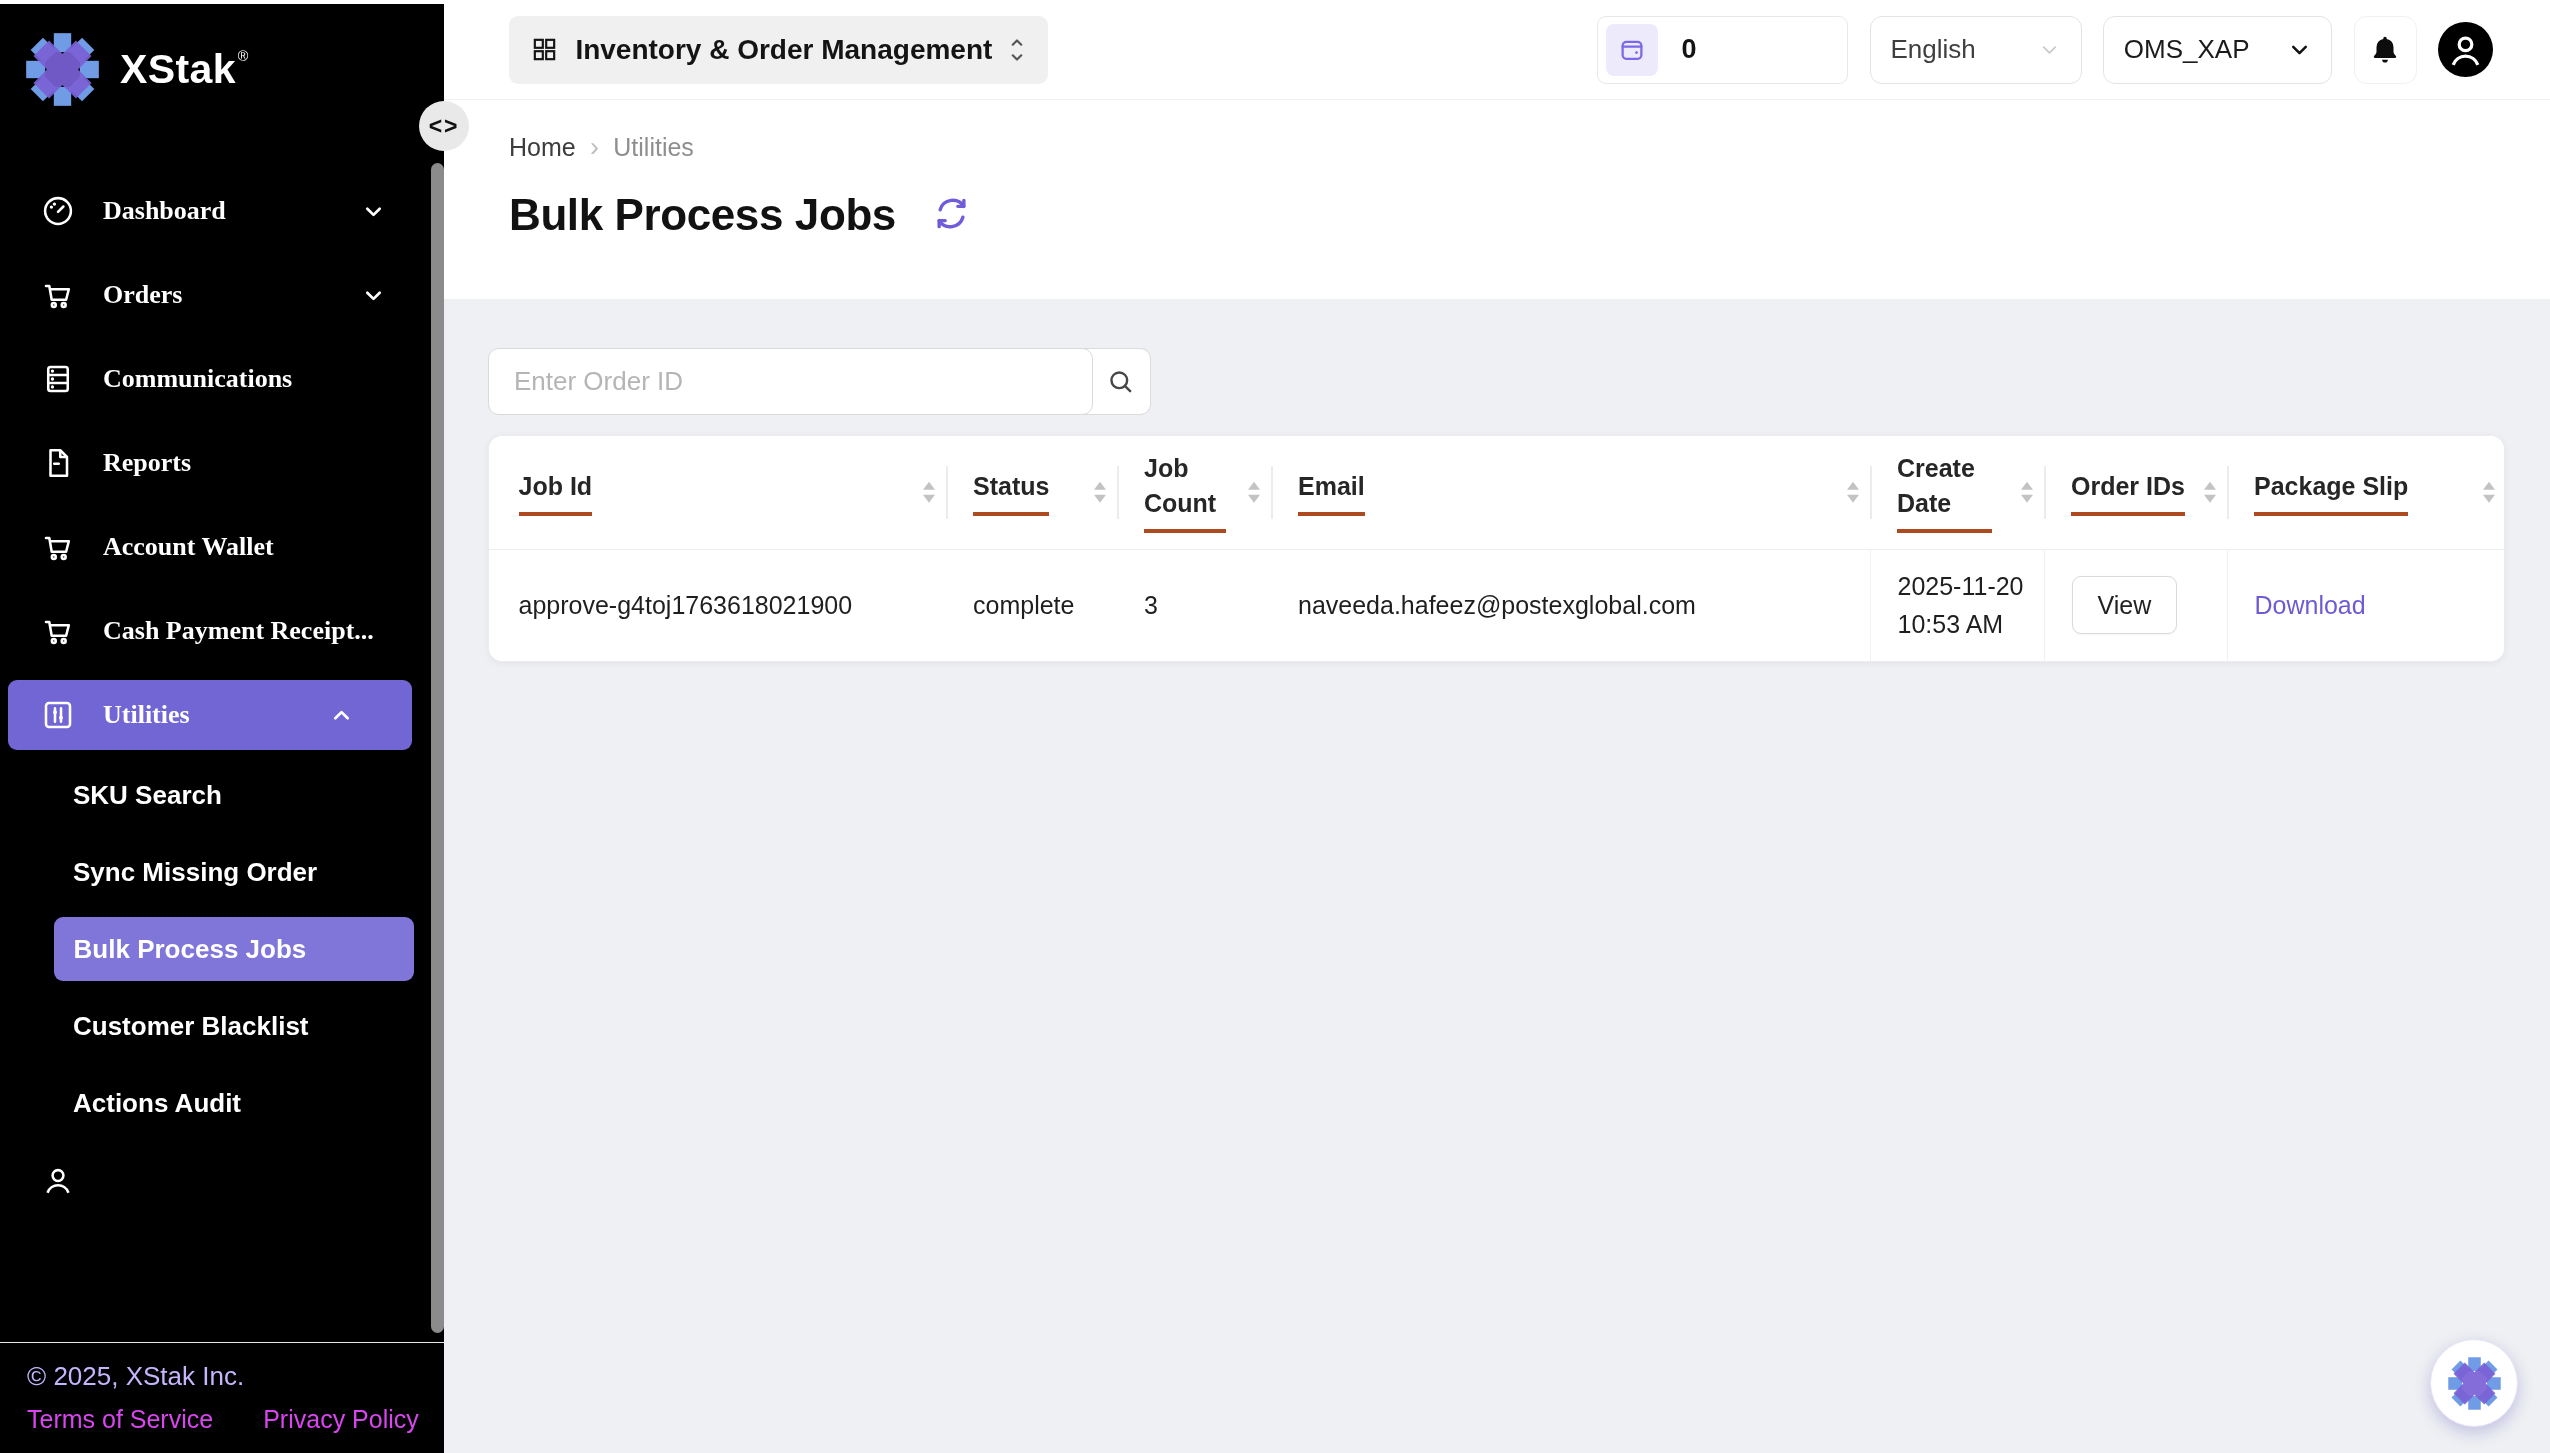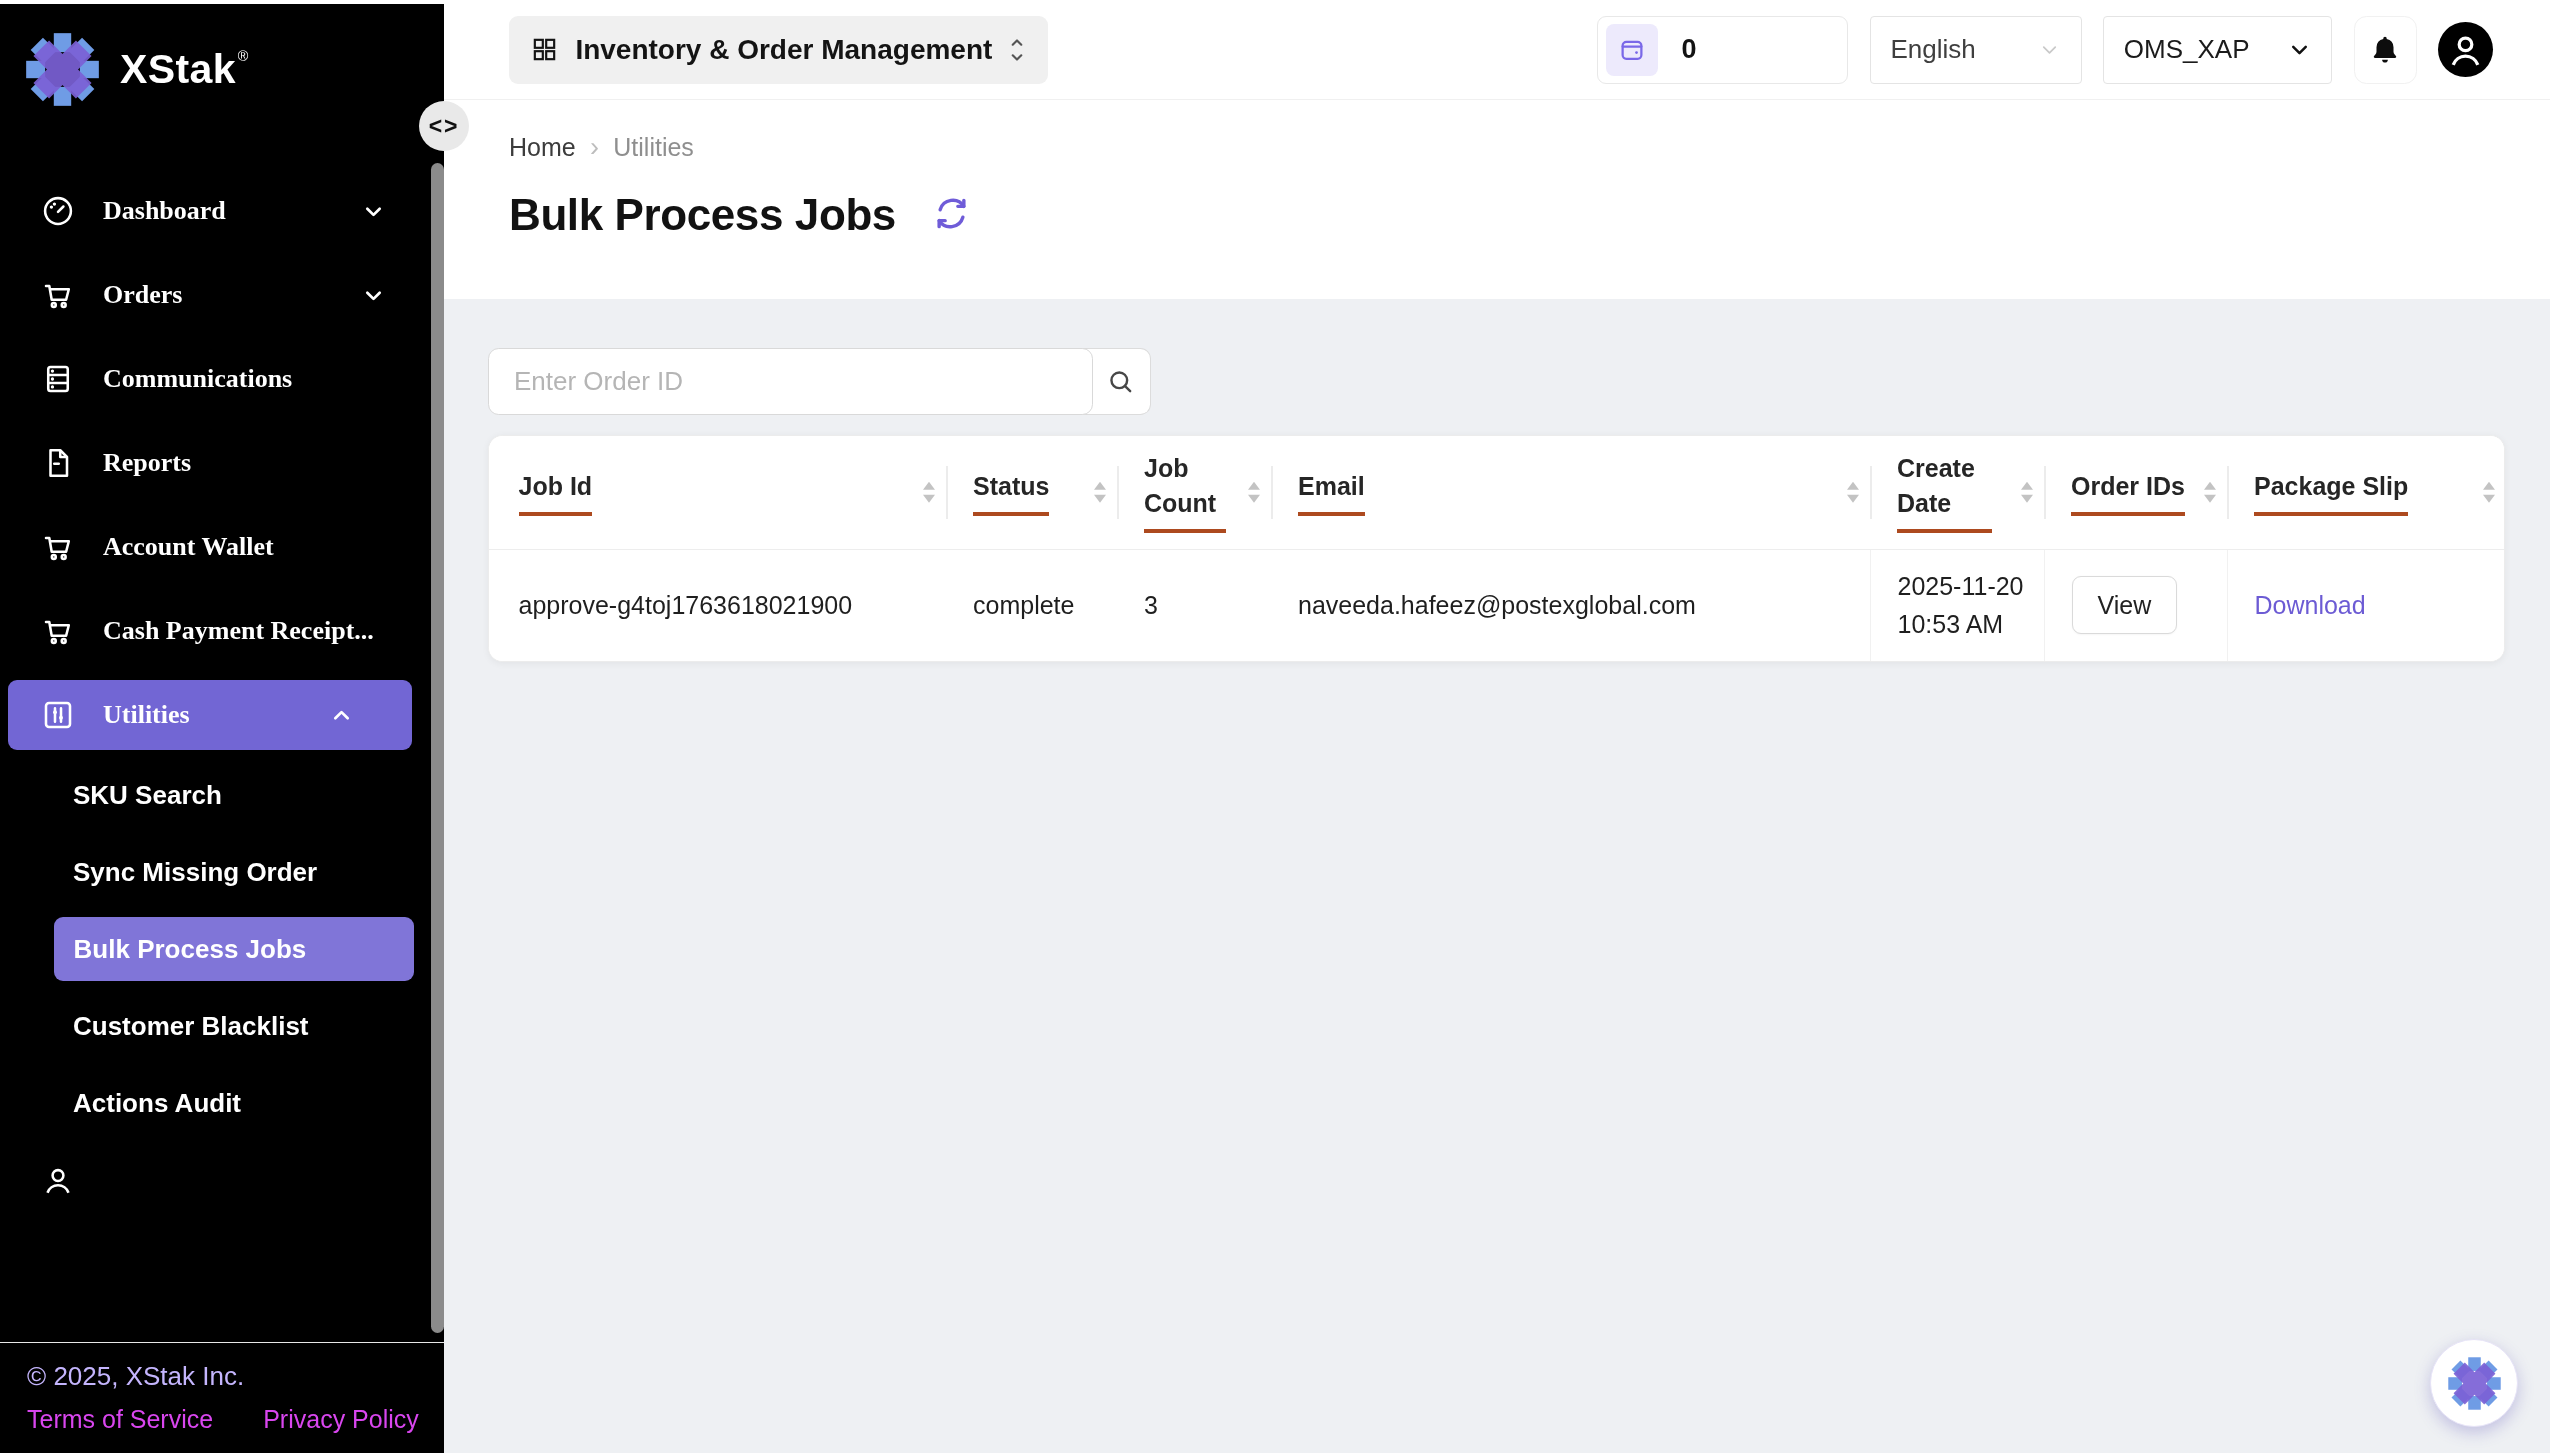--- a/index.html
+++ b/index.html
@@ -39,21 +39,21 @@
   .app-switcher { display:flex; align-items:center; gap:16px; background:#f0f0f0; border-radius:9px; height:68px; padding:0 21.4px; cursor:pointer; }
   .app-switcher svg.grid { width:29px; height:29px; }
   .app-switcher .asw-label { font-size:28px; font-weight:700; color:#141414; }
   .app-switcher svg.updown { width:18px; height:32px; }
 
   .top-right { display:flex; align-items:center; gap:21.4px; }
   .wallet-box { width:251px; height:68px; border:1.8px solid #e8e8e8; border-radius:9px; display:flex; align-items:center; gap:23px; padding:0 8px; background:#fff; cursor:pointer; }
   .wallet-ic { width:52px; height:52px; border-radius:8px; background:#edeafc; display:flex; align-items:center; justify-content:center; }
   .wallet-ic svg { width:30px; height:30px; }
   .wallet-count { font-size:27px; font-weight:600; color:#141414; }
-  .select { height:68px; border:1.8px solid #e4e4e4; border-radius:4px; background:#fff; display:flex; align-items:center; justify-content:space-between; padding:0 19.6px; cursor:pointer; }
+  .select { height:68px; border:1.8px solid #e4e4e4; border-radius:12px; background:#fff; display:flex; align-items:center; justify-content:space-between; padding:0 19.6px; cursor:pointer; }
   .select.lang { width:212px; }
   .select.lang .sel-val { font-size:26px; color:#3f3f3f; }
   .select.lang svg { width:23px; height:23px; color:#c9c9c9; }
   .select.tenant { width:229px; }
   .select.tenant .sel-val { font-size:26px; font-weight:500; color:#1b1b1b; }
   .select.tenant svg { width:25px; height:25px; color:#111; }
   .bell-box { width:63px; height:68px; border:1.8px solid #f1f1f1; border-radius:12.5px; background:#fff; display:flex; align-items:center; justify-content:center; cursor:pointer; }
   .bell-box svg { width:34px; height:34px; }
   .avatar { width:55px; height:55px; border-radius:50%; background:#000; display:flex; align-items:center; justify-content:center; cursor:pointer; }
   .avatar svg { width:41px; height:41px; }

